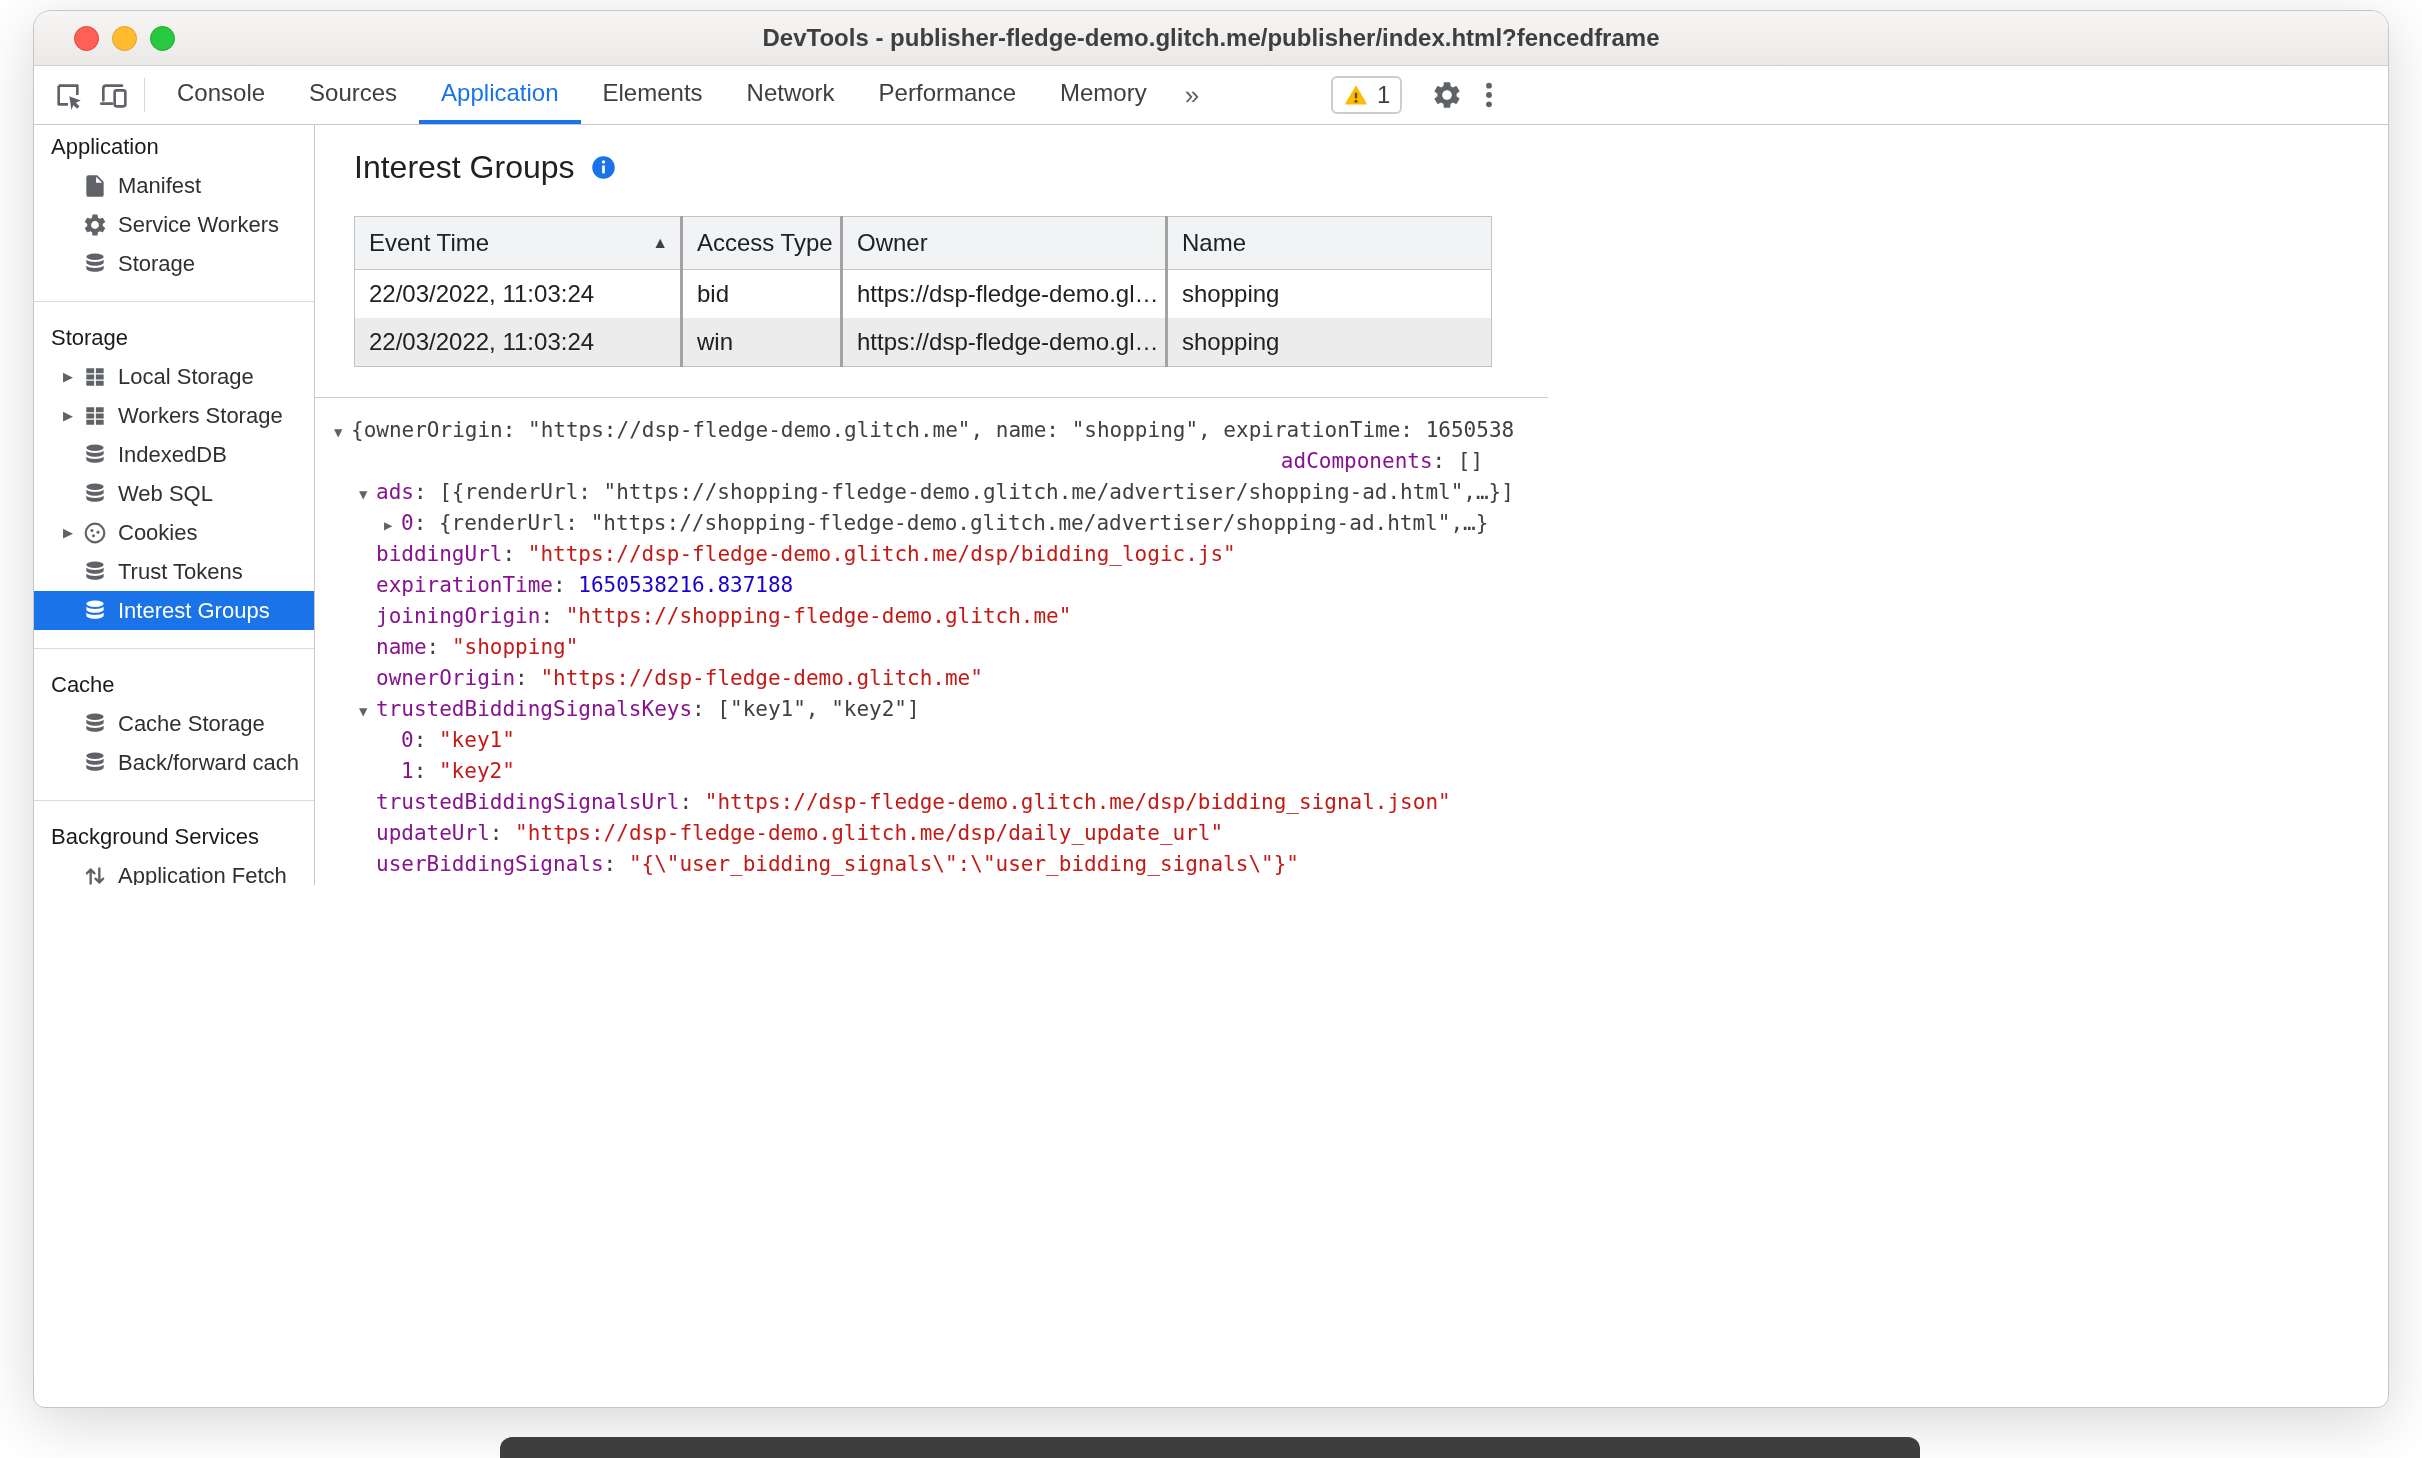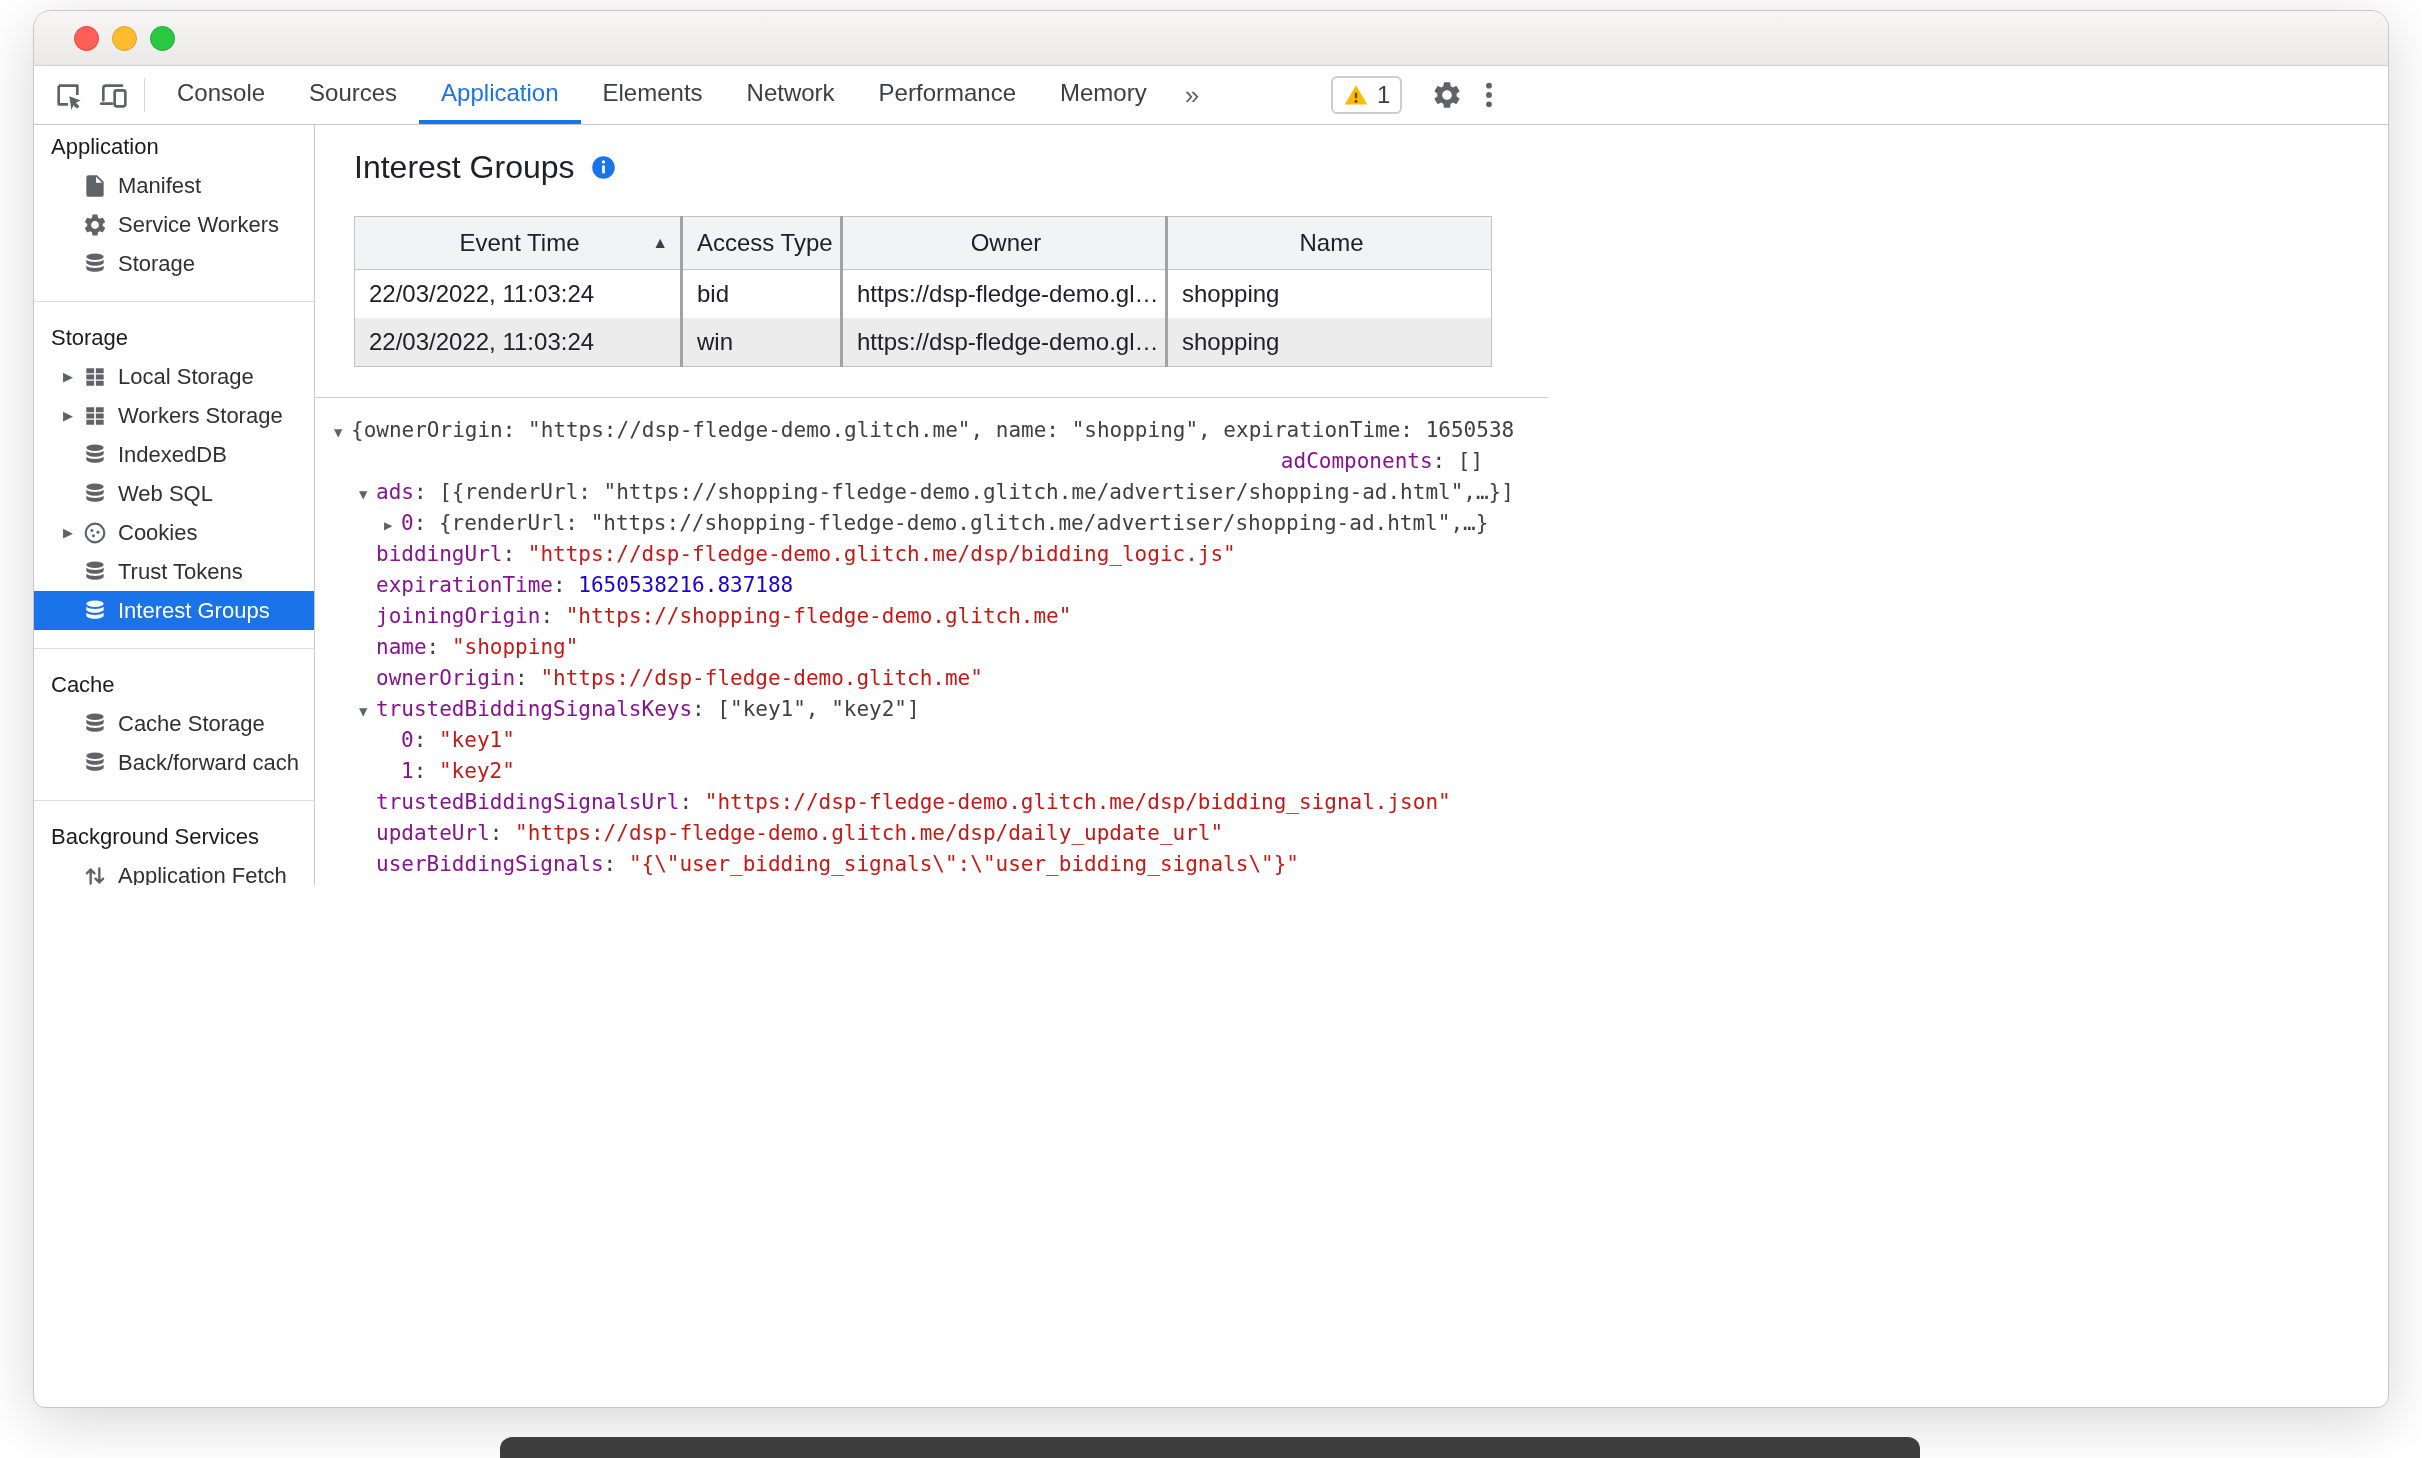--- a/index.html
+++ b/index.html
@@ -69,21 +69,21 @@
   .main{flex:1 1 auto;min-width:0;padding-left:39px;box-sizing:border-box;overflow:hidden;background:#fff;}
   .main-heading{margin-top:20px;height:44px;display:flex;align-items:center;gap:15px;}
   .heading-text{font-size:32px;color:#202124;white-space:nowrap;}
   .info{width:27px;height:27px;display:inline-flex;}
   .info svg{width:100%;height:100%;display:block;}
   .ig-table{
     margin-top:27px;width:1137px;border:1px solid #c0c4c7;border-collapse:collapse;
     table-layout:fixed;color:#202124;
   }
   .ig-table th{
-    position:relative;background:#f1f3f4;font-weight:400;text-align:center;height:52px;
+    position:relative;background:#f1f3f4;font-weight:400;text-align:left;height:52px;
     padding:0 10px 0 14px;font-size:24px;border-bottom:1px solid #c6c6c6;
     overflow:hidden;white-space:nowrap;
   }
   .ig-table th + th,.ig-table td + td{border-left:3px solid #a3a3a3;}
   .ig-table td{
     height:48px;padding:0 10px 0 14px;font-size:24px;white-space:nowrap;overflow:hidden;
   }
   .sort-arrow{position:absolute;right:12px;top:50%;transform:translateY(-50%);font-size:16px;color:#3c4043;}
   tr.row-selected{background:#ececec;}
   .split-line{height:1px;background:#ccc;margin-top:30px;margin-left:-39px;width:1233px;}
@@ -107,20 +107,21 @@
 <body>
 
 <div class="window">
 
   <div class="titlebar">
     <div class="lights">
       <span class="light close"></span>
       <span class="light min"></span>
       <span class="light max"></span>
     </div>
+    <span class="win-title">DevTools - publisher-fledge-demo.glitch.me/publisher/index.html?fencedframe</span>
   </div>
 
   <div class="toolbar">
     <div id="tb-left-icons">
         <span class="tb-btn">
           <svg viewBox="0 0 24 24">
             <path d="M5 5h14v7" fill="none" stroke="currentColor" stroke-width="2" stroke-linejoin="round"></path>
             <path d="M5 5v14h7" fill="none" stroke="currentColor" stroke-width="2" stroke-linejoin="round"></path>
             <path d="M13 13l8.5 3.2-3.6 1.6 2.7 2.7-1.8 1.8-2.7-2.7-1.6 3.6z" fill="currentColor"></path>
           </svg>

